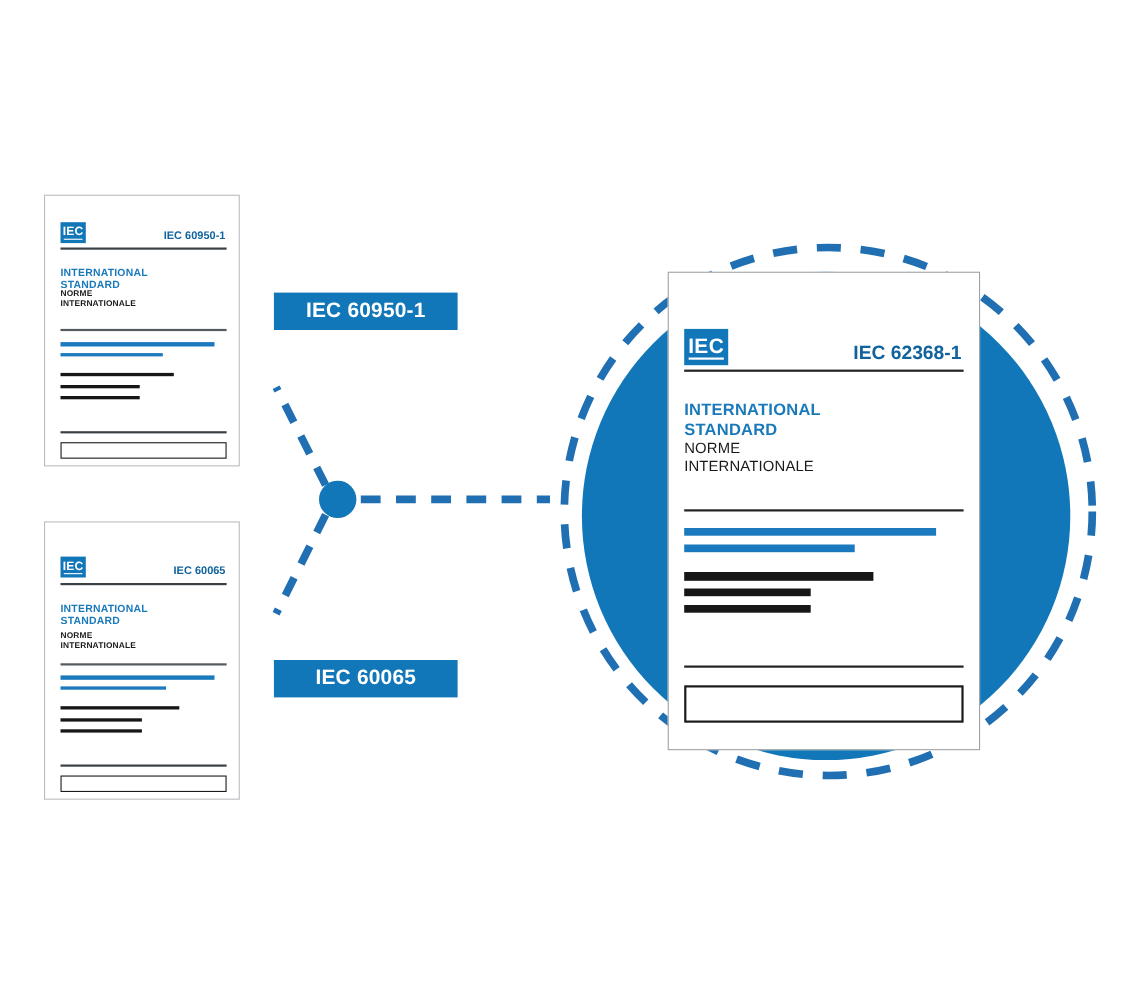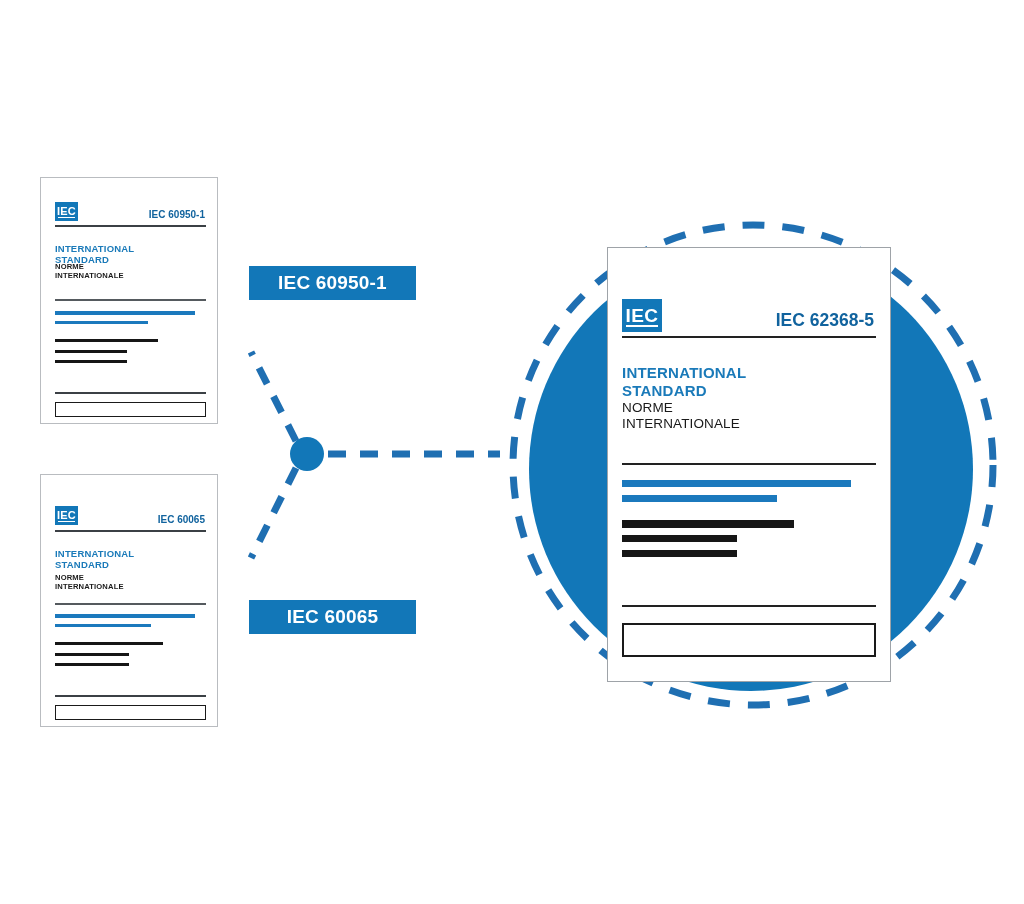--- a/index.html
+++ b/index.html
@@ -150,21 +150,21 @@
   <div class="pill" style="left:249px; top:600px; width:167px; height:34px; font-size:19px;">
     <span>IEC 60065</span>
   </div>
 
   <div class="doc big" style="left:607px; top:247px; width:284px; height:435px;">
     <div class="doc-inner">
       <div class="iec-logo" style="left:14px; top:51px; width:40px; height:33px;">
         <span class="iec-txt" style="font-size:19px;">IEC</span>
         <span class="iec-rule" style="bottom:5px; height:2.4px;"></span>
       </div>
-      <div class="std-no" style="right:16px; top:62px; font-size:17.5px;">IEC 62368-5</div>
+      <div class="std-no" style="right:16px; top:62px; font-size:17.5px;">IEC 62368-1</div>
       <div class="hr" style="left:14px; right:14px; top:88px; height:2.4px;"></div>
 
       <div class="t-en" style="left:14px; top:106px; font-size:15px; letter-spacing:0.015em;">INTERNATIONAL
 STANDARD</div>
       <div class="t-fr" style="left:14px; top:152px; font-size:13.5px; letter-spacing:0.01em; font-weight:normal;">NORME
 INTERNATIONALE</div>
 
       <div class="hr" style="left:14px; right:14px; top:215px; height:2.2px;"></div>
 
       <div class="bar blue" style="left:14px; top:232px; width:229px; height:7px;"></div>

